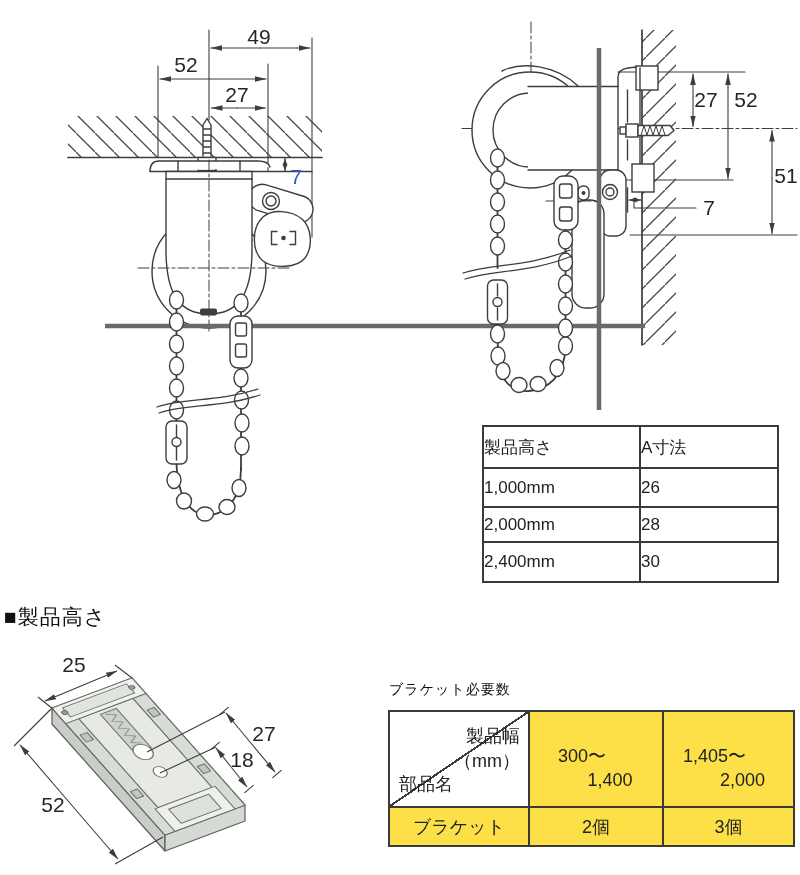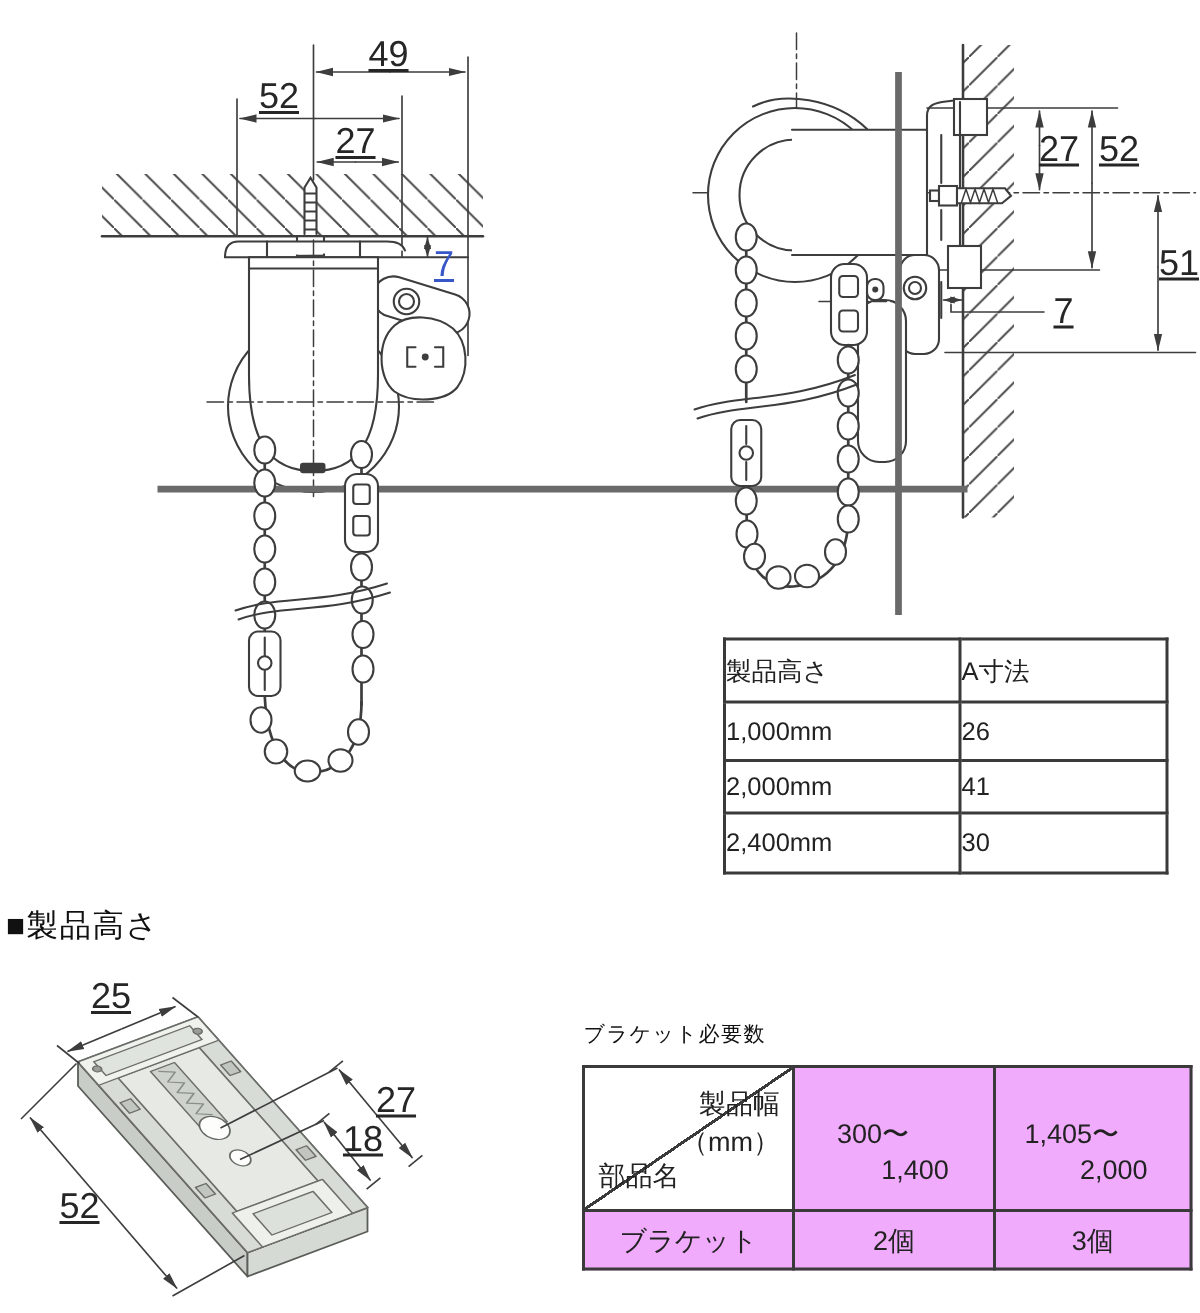--- a/index.html
+++ b/index.html
@@ -3,42 +3,42 @@
 <meta charset="utf-8">
 <style>
   html,body{margin:0;padding:0;background:#fff;}
   .stage{
     position:relative;width:800px;height:875px;background:#fff;overflow:hidden;
     font-family:"Liberation Sans","DejaVu Sans",sans-serif;
   }
   .art{position:absolute;left:0;top:0;}
   .dim{
     position:absolute;transform:translate(-50%,-50%);
-    font-size:24px;color:#262626;white-space:nowrap;text-decoration:underline;
+    font-size:21px;color:#262626;white-space:nowrap;
   }
   .dim.blue{color:#3757c8;}
   .sec-title{
     position:absolute;left:4px;top:603px;font-size:21px;color:#111;
     letter-spacing:1px;white-space:nowrap;
   }
   .tbl-title{
     position:absolute;left:389px;top:681px;font-size:14px;color:#111;
     letter-spacing:1px;white-space:nowrap;
   }
   table.t1{
     position:absolute;left:482px;top:425px;width:295px;height:158px;
     border-collapse:collapse;background:#fff;table-layout:fixed;
   }
   table.t1 td{
     border:2px solid #3a3a3a;text-align:left;vertical-align:middle;
     font-size:17px;color:#222;padding:0;
   }
   table.t2{
     position:absolute;left:388px;top:710px;width:405px;height:133px;
-    border-collapse:collapse;background:#f0abfc;table-layout:fixed;
+    border-collapse:collapse;background:#fde047;table-layout:fixed;
   }
   table.t2 td{
     border:2px solid #3a3a3a;text-align:center;vertical-align:middle;
     font-size:18px;color:#222;padding:0;
   }
   td.corner{
     position:relative;
     background:linear-gradient(to bottom right,
       #fff calc(50% - 1px), #3a3a3a calc(50% - 1px),
       #3a3a3a calc(50% + 1px), #fff calc(50% + 1px));
@@ -334,21 +334,21 @@
         <tr style="height:41px">
     <td>製品高さ</td>
     <td>A寸法</td>
   </tr>
   <tr style="height:38px">
     <td>1,000mm</td>
     <td>26</td>
   </tr>
   <tr style="height:34px">
     <td>2,000mm</td>
-    <td>41</td>
+    <td>28</td>
   </tr>
   <tr style="height:39px">
     <td>2,400mm</td>
     <td>30</td>
   </tr>
 </tbody>
     </table>
 
 <table class="t2">
   <colgroup>

